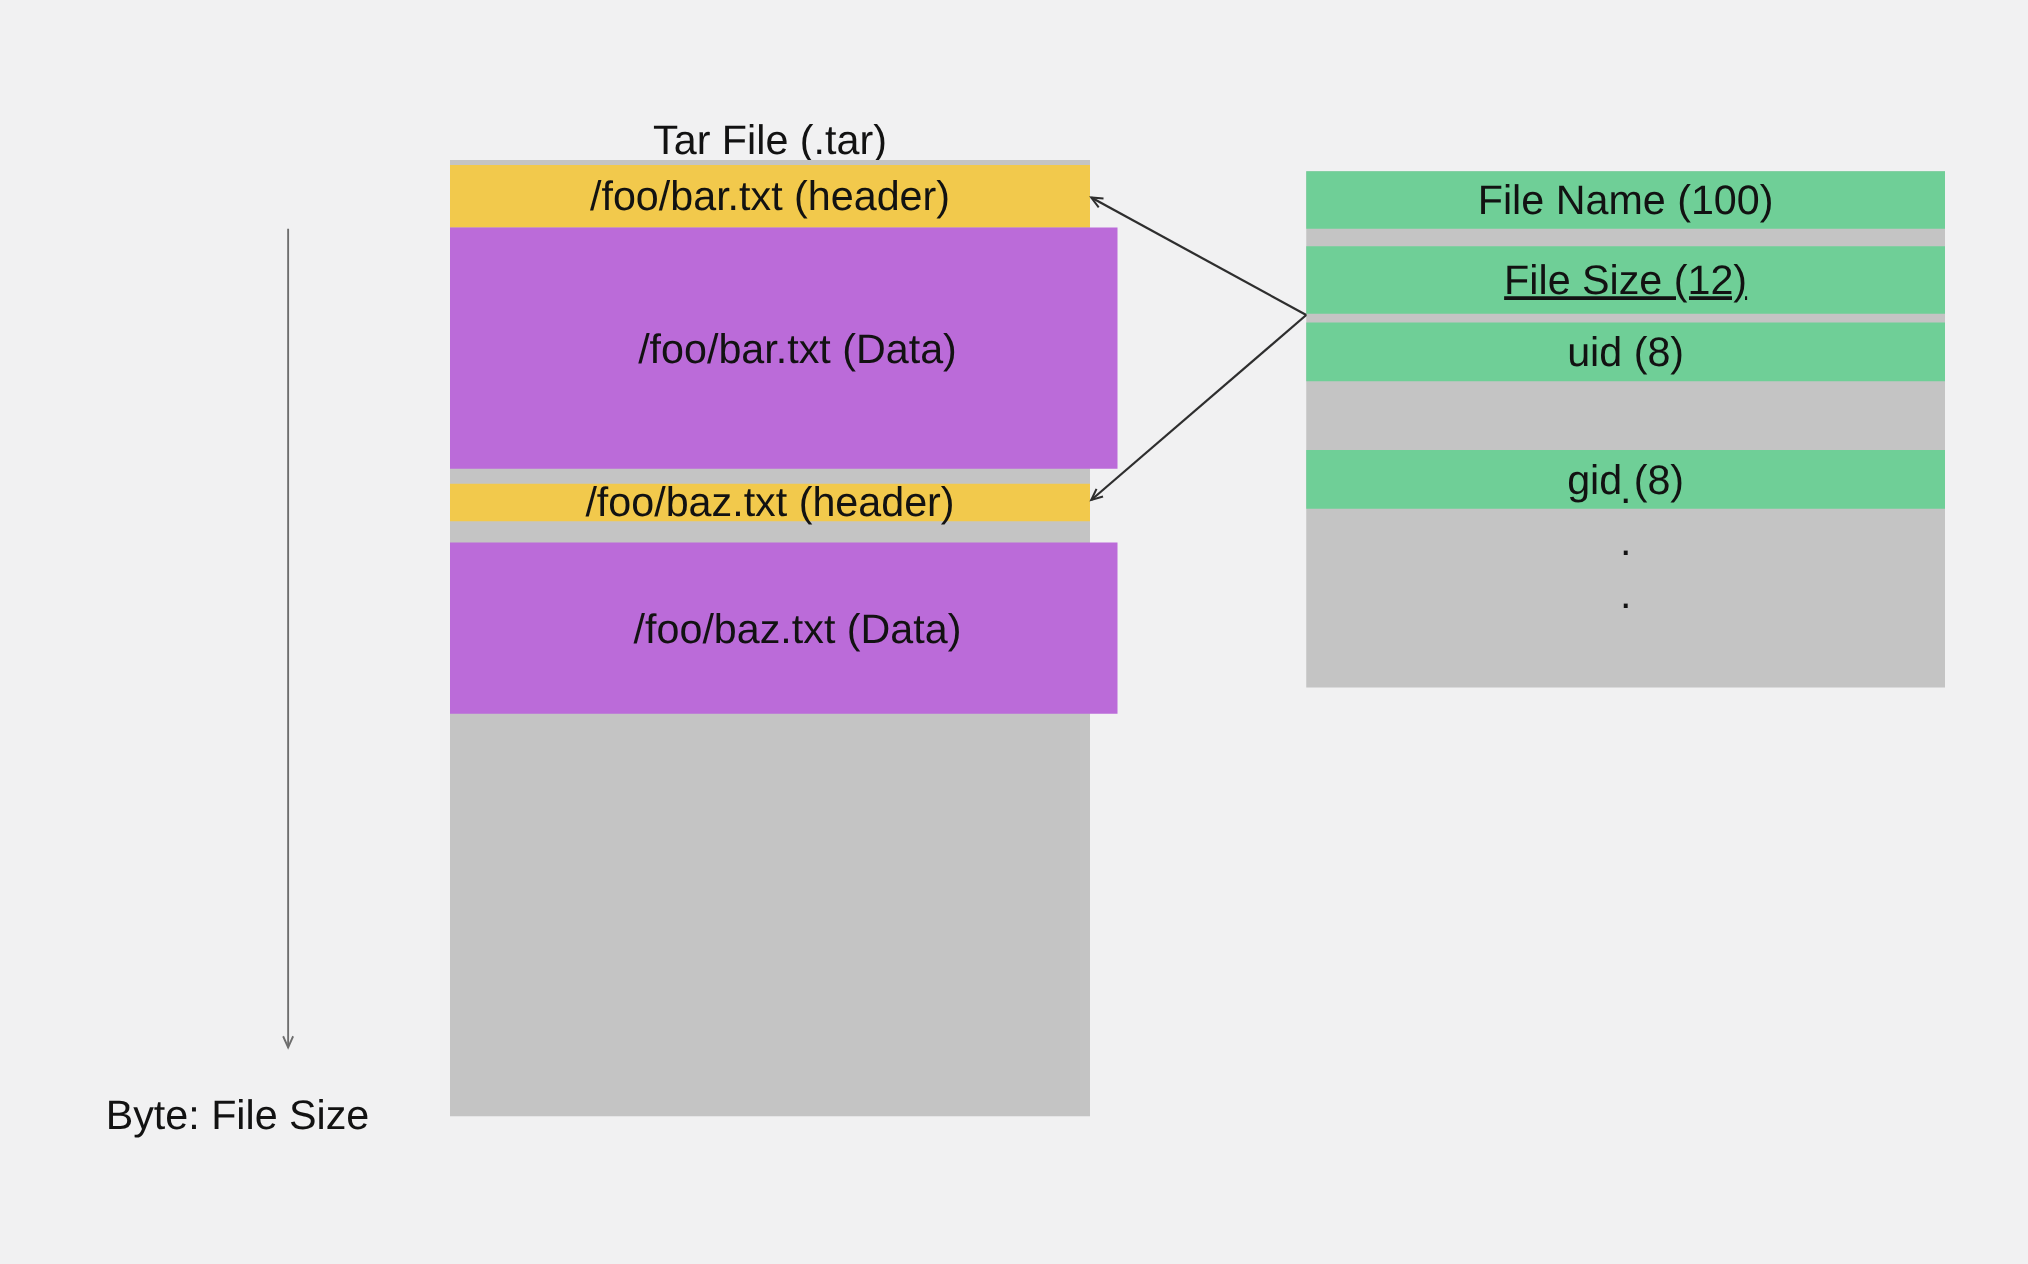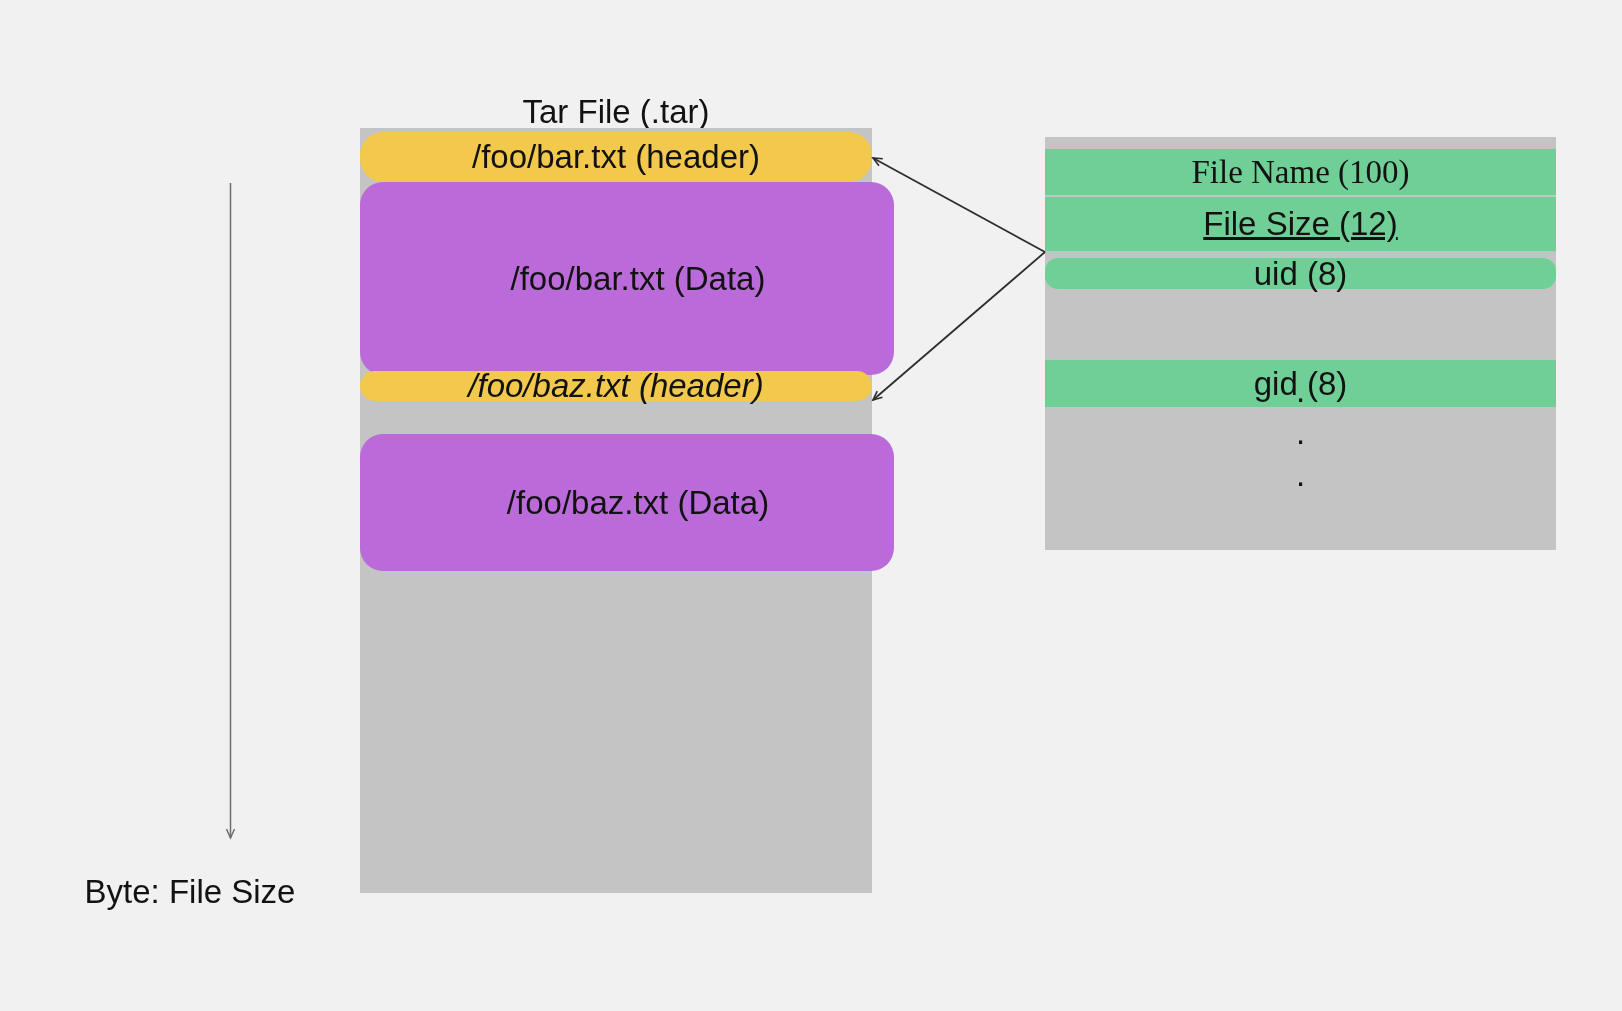--- a/index.html
+++ b/index.html
@@ -28,46 +28,46 @@
   #tar-stack {
     position: absolute;
     left: 360px; top: 128px;
     width: 512px; height: 765px;
     background: var(--gray, #c4c4c4);
   }
   #tar-stack .block {
     position: absolute;
     left: 0; width: 100%;
     display: flex; align-items: center; justify-content: center;
-    font-size: 33px; white-space: nowrap; border-radius: 23px;
+    font-size: 33px; white-space: nowrap;
   }
   .block.header { background: var(--yellow, #f2c94c); }
   .block.data   { background: var(--purple, #bb6bd9); padding-left: 22px; }
   #b-h1 { top: 4px;   height: 50px; }
   #b-d1 { top: 54px;  height: 193px; }
-  #b-h2 { top: 243px; height: 30px; font-style: italic; }
+  #b-h2 { top: 259px; height: 30px; }
   #b-d2 { top: 306px; height: 137px; }
 
   
   #header-box {
     position: absolute;
     left: 1045px; top: 137px;
     width: 511px; height: 413px;
     background: var(--gray, #c4c4c4);
   }
   #header-box .field {
     position: absolute;
     left: 0; width: 100%;
     display: flex; align-items: center; justify-content: center;
     background: var(--green, #6fcf97);
     font-size: 33px; white-space: nowrap;
   }
-  #f0 { top: 12px;     height: 46px; font-family: Liberation Serif, serif; }
+  #f0 { top: 0;     height: 46px; }
   #f1 { top: 60px;  height: 54px; text-decoration: underline; }
-  #f2 { top: 121px; height: 31px; border-radius: 13px; }
+  #f2 { top: 121px; height: 47px; }
   #f3 { top: 181px; height: 47px; margin-top: 42px; }
   #f4 { top: 365px; height: 48px; }
   #dots {
     position: absolute;
     left: 0; top: 227px;
     width: 100%; height: 138px;
     display: flex; flex-direction: column;
     align-items: center; justify-content: center;
     font-size: 33px; line-height: 42px;
   }

